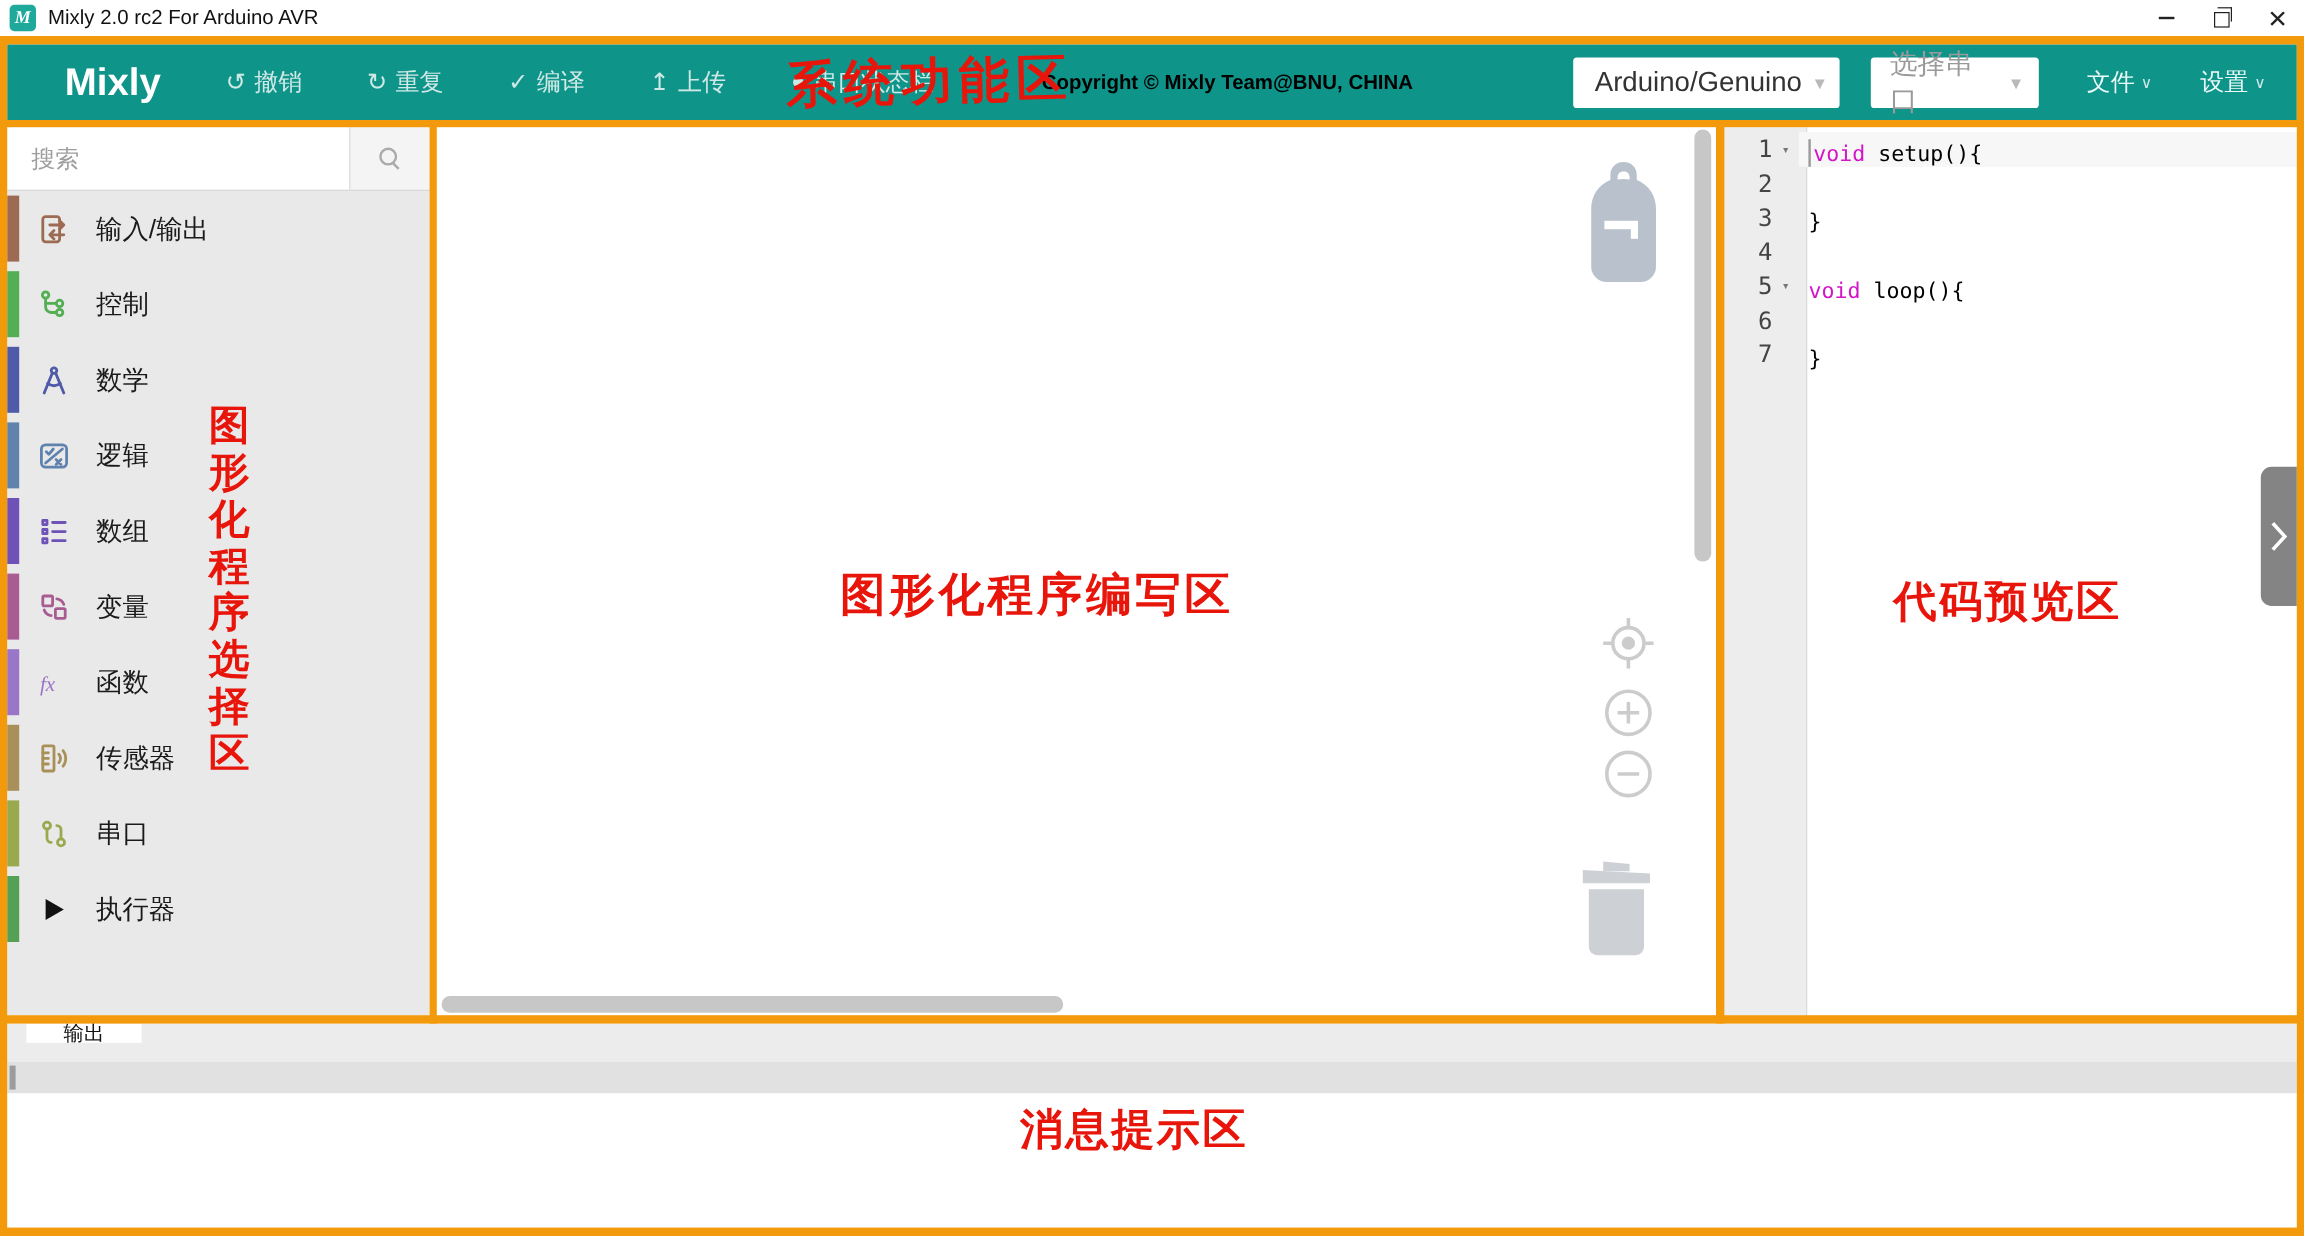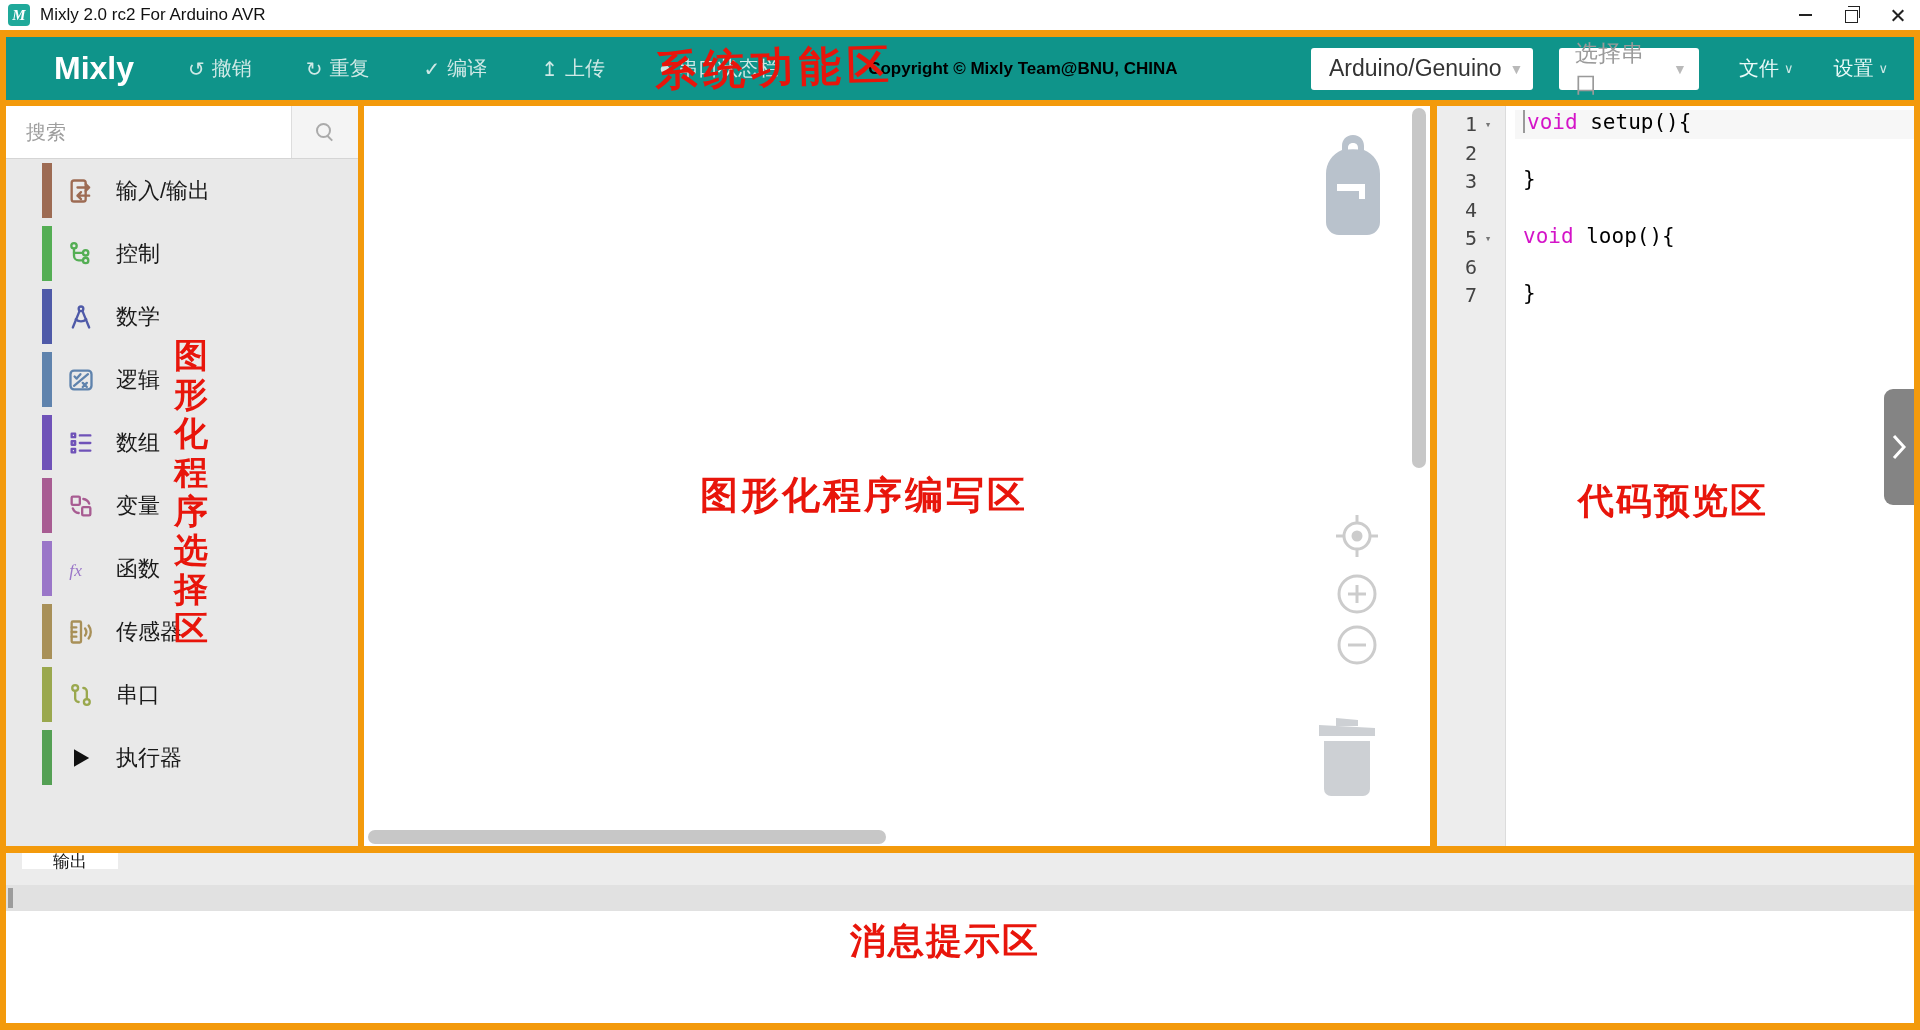--- a/index.html
+++ b/index.html
@@ -52,42 +52,42 @@
   .menu-item .chev{font-size:13px;margin-left:5px;color:#cfe9e6;}
 
   
   .sidebar{left:6px;top:106px;width:352px;height:740px;background:#e9e9e9;z-index:4;}
   .search-row{position:absolute;left:0;top:0;width:352px;height:52px;display:flex;border-bottom:1px solid #d5d5d5;}
   .search-input{flex:1;background:#fff;display:flex;align-items:center;padding-left:20px;font-size:20px;color:#9e9e9e;font-family:Liberation Mono, monospace;}
   .search-btn{width:66px;background:#f4f4f4;border-left:1px solid #ddd;display:flex;align-items:center;justify-content:center;}
   .mag{position:relative;width:20px;height:20px;}
   .mag::before{content:"";position:absolute;left:1px;top:1px;width:11px;height:11px;border:2px solid #aaa;border-radius:50%;}
   .mag::after{content:"";position:absolute;left:13px;top:13px;width:7px;height:2px;background:#aaa;transform:rotate(45deg);transform-origin:0 0;}
-  .cat-list{position:absolute;left:0;top:53px;width:345px;padding-left:36px;}
+  .cat-list{position:absolute;left:0;top:53px;width:345px;}
   .cat{position:relative;height:63px;display:flex;align-items:center;}
   .cat-bar{position:absolute;left:0;top:4px;width:10px;height:55px;}
   .cat-ico{margin-left:24px;width:30px;height:30px;display:flex;align-items:center;justify-content:center;}
   .cat-ico svg{width:28px;height:28px;}
   .cat-label{margin-left:20px;font-size:22px;color:#1a1a1a;}
 
   
   .canvas{left:364px;top:106px;width:1066px;height:740px;background:#fff;z-index:3;}
   .vscroll{left:1048px;top:2px;width:14px;height:360px;background:#c7c7c7;border-radius:7px;}
   .hscroll{left:4px;top:724px;width:518px;height:14px;background:#c7c7c7;border-radius:7px;}
   .cv-ctl{position:absolute;}
 
   
   .codepanel{left:1437px;top:106px;width:477px;height:740px;background:#fff;z-index:3;
              font-family:"DejaVu Sans Mono",monospace;}
   .gutter-bg{position:absolute;left:0;top:0;width:68px;height:740px;background:#ededed;border-right:1px solid #dcdcdc;}
   .code-rows{position:absolute;left:0;top:4px;width:477px;}
   .code-row{display:flex;align-items:center;height:28.5px;}
   .ln{width:40px;text-align:right;font-size:20px;color:#444;}
   .fold{width:22px;text-align:center;font-size:11px;color:#777;}
-  .ctext{flex:1;font-size:21px;color:#000;white-space:pre;padding-left:8px;height:28.5px;display:flex;align-items:flex-start;margin-left:16px;}
+  .ctext{flex:1;font-size:18px;color:#000;white-space:pre;padding-left:8px;height:28.5px;display:flex;align-items:flex-end;}
   .row-active .ctext{background:#f7f7f7;}
   .kw{color:#d414c8;}
   .cursor-bar{display:inline-block;width:2px;height:23px;background:#9a9a9a;margin-right:2px;}
 
   .collapse-handle{left:1884px;top:389px;width:30px;height:116px;background:#848484;
                    border-radius:9px 0 0 9px;z-index:40;display:flex;align-items:center;justify-content:center;}
 
   
   .bottom{left:6px;top:853px;width:1908px;height:170px;background:#fff;z-index:3;}
   .tabbar{position:absolute;left:0;top:0;width:1908px;height:32px;background:#ececec;}

